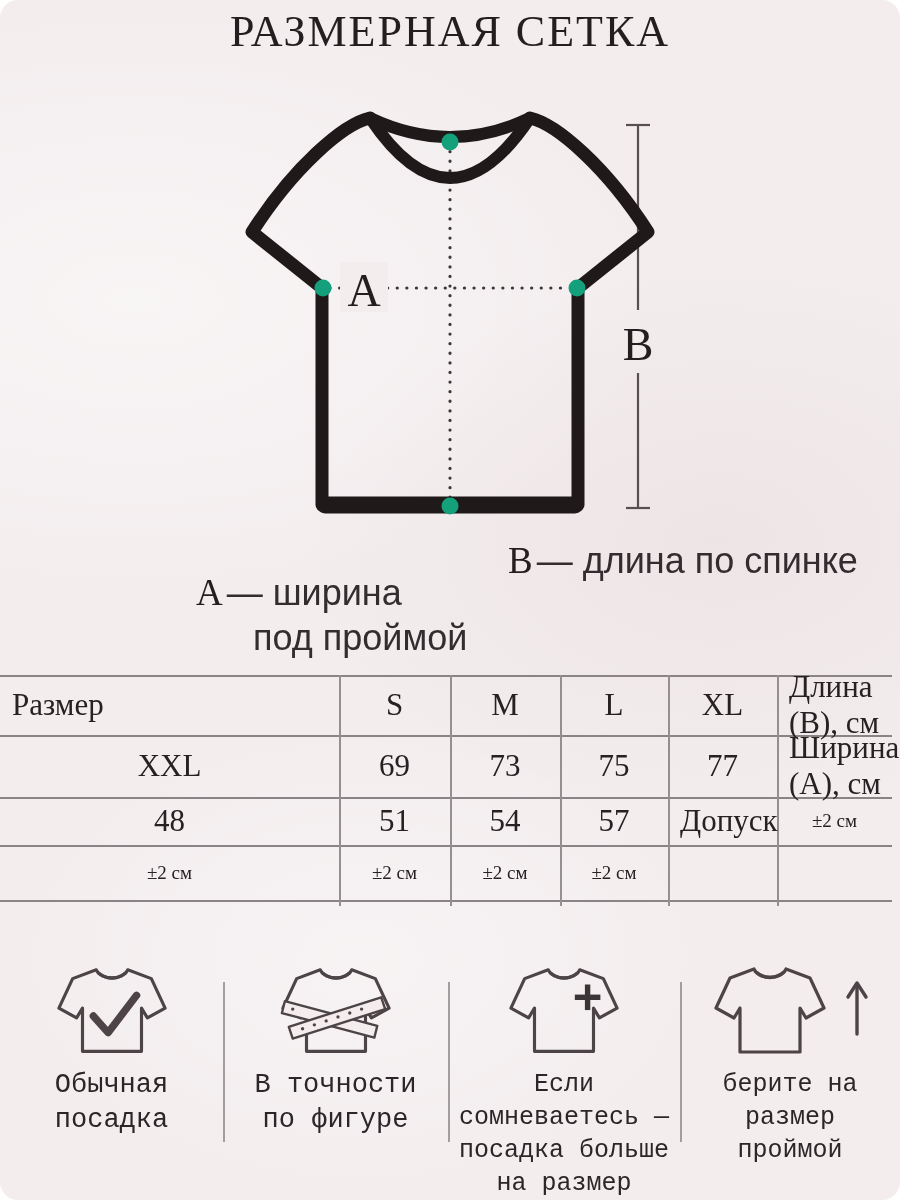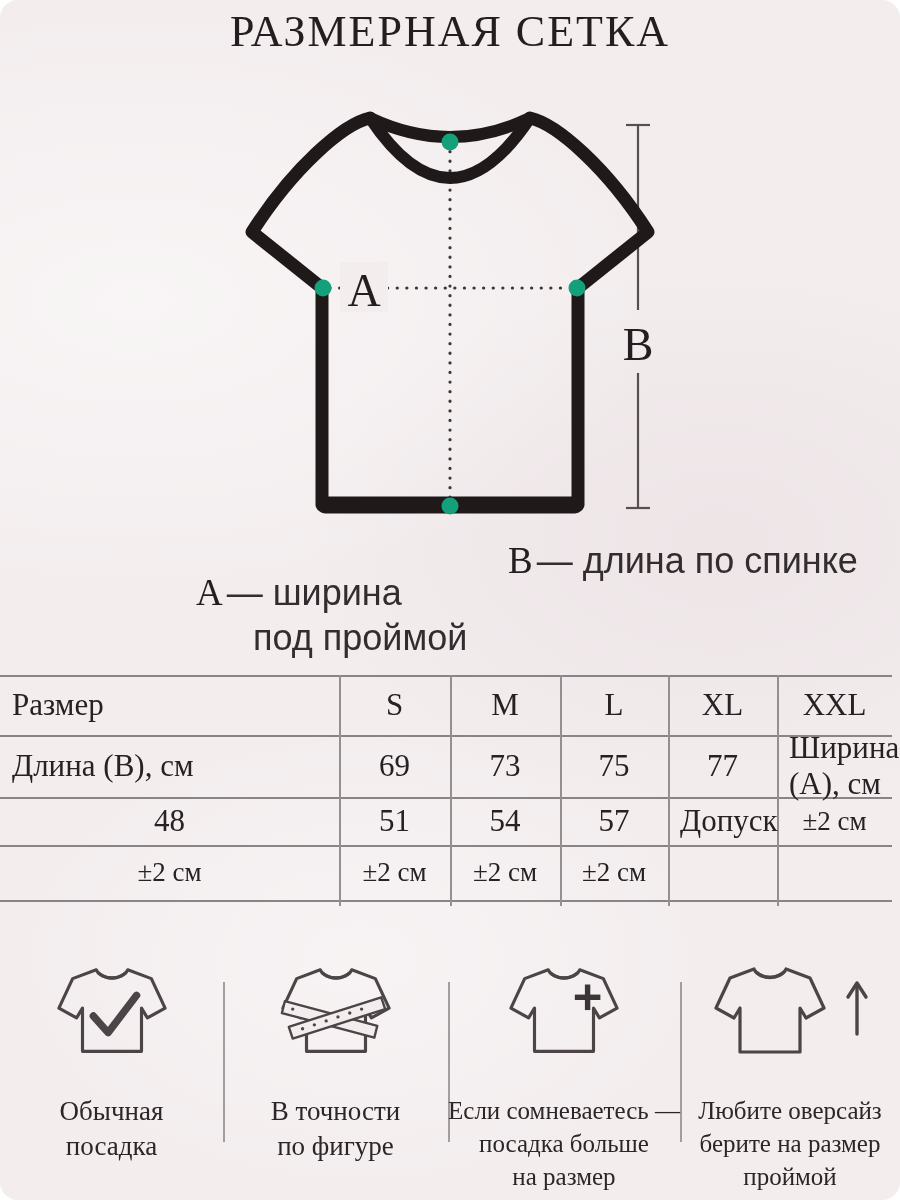--- a/index.html
+++ b/index.html
@@ -29,27 +29,27 @@
   .v-line{ position:absolute; top:675px; width:2px; height:231px; background:#968f92; }
   .table-grid{
     position:absolute; left:0; top:675px; width:892px; height:225px;
     display:grid;
     grid-template-columns:339px 111px 110px 108px 109px 115px;
     grid-template-rows:60px 62px 48px 55px;
   }
   .tcell{ display:flex; align-items:center; justify-content:center;
           font-size:31px; color:#272123; }
   .tcell.lbl{ justify-content:flex-start; padding-left:12px; }
-  .tcell.sm{ font-size:27px; }
+  .tcell.sm{ font-size:19px; }
 
   .fits{ position:absolute; left:0; top:964px; width:900px;
          display:grid; grid-template-columns:223px 225px 232px 220px; }
   .fit-col{ display:flex; flex-direction:column; align-items:center; }
-  .fit-caption{ margin-top:30px; text-align:center;
-        font-family:Liberation Serif, serif;
+  .fit-caption{ margin-top:4px; text-align:center;
+        font-family:Liberation Mono, monospace;
         font-size:27px; line-height:35px; color:#2c2628; }
   .fit-caption.tight{ font-size:25px; line-height:33px; }
   .fit-divider{ position:absolute; top:982px; width:2px; height:160px; background:#a39da0; }
 </style>
 </head>
 <body>
 
 <div class="canvas">
 
   <div class="title">РАЗМЕРНАЯ СЕТКА</div>
@@ -109,23 +109,23 @@
   <div class="v-line" style="left:560px"></div>
   <div class="v-line" style="left:668px"></div>
   <div class="v-line" style="left:777px"></div>
 
   <div class="table-grid">
     <div class="tcell lbl">Размер</div>
     <div class="tcell">S</div>
     <div class="tcell">M</div>
     <div class="tcell">L</div>
     <div class="tcell">XL</div>
+    <div class="tcell lbl">Длина (B), см</div>
+
     <div class="tcell">XXL</div>
-
-    <div class="tcell lbl">Длина (B), см</div>
     <div class="tcell">69</div>
     <div class="tcell">73</div>
     <div class="tcell">75</div>
     <div class="tcell">77</div>
 
     <div class="tcell lbl">Ширина (A), см</div>
     <div class="tcell">48</div>
     <div class="tcell">51</div>
     <div class="tcell">54</div>
     <div class="tcell">57</div>
@@ -209,20 +209,19 @@
         <g stroke="#4c4446" fill="none" stroke-width="3.2" stroke-linejoin="round" stroke-linecap="round">
           <path d="M44,5 L20,14 L6,44 L24,54 L30,44 L30,88 L90,88 L90,44 L96,54 L114,44 L100,14 L76,5 C72,16 48,16 44,5 Z"></path>
           <path d="M46,8 Q60,19 74,8"></path>
         </g>
         <g stroke="#4c4446" fill="none" stroke-width="3.4" stroke-linecap="round" stroke-linejoin="round">
           <path d="M147,70 L147,21"></path>
           <path d="M138,33 L147,19 L156,33"></path>
         </g>
       </svg>
       <div class="fit-caption tight">
-        <div>Любите оверсайз</div>
         <div>берите на размер</div>
         <div>проймой</div>
       </div>
     </div>
 
   </div>
 </div>
 
 </body></html>

